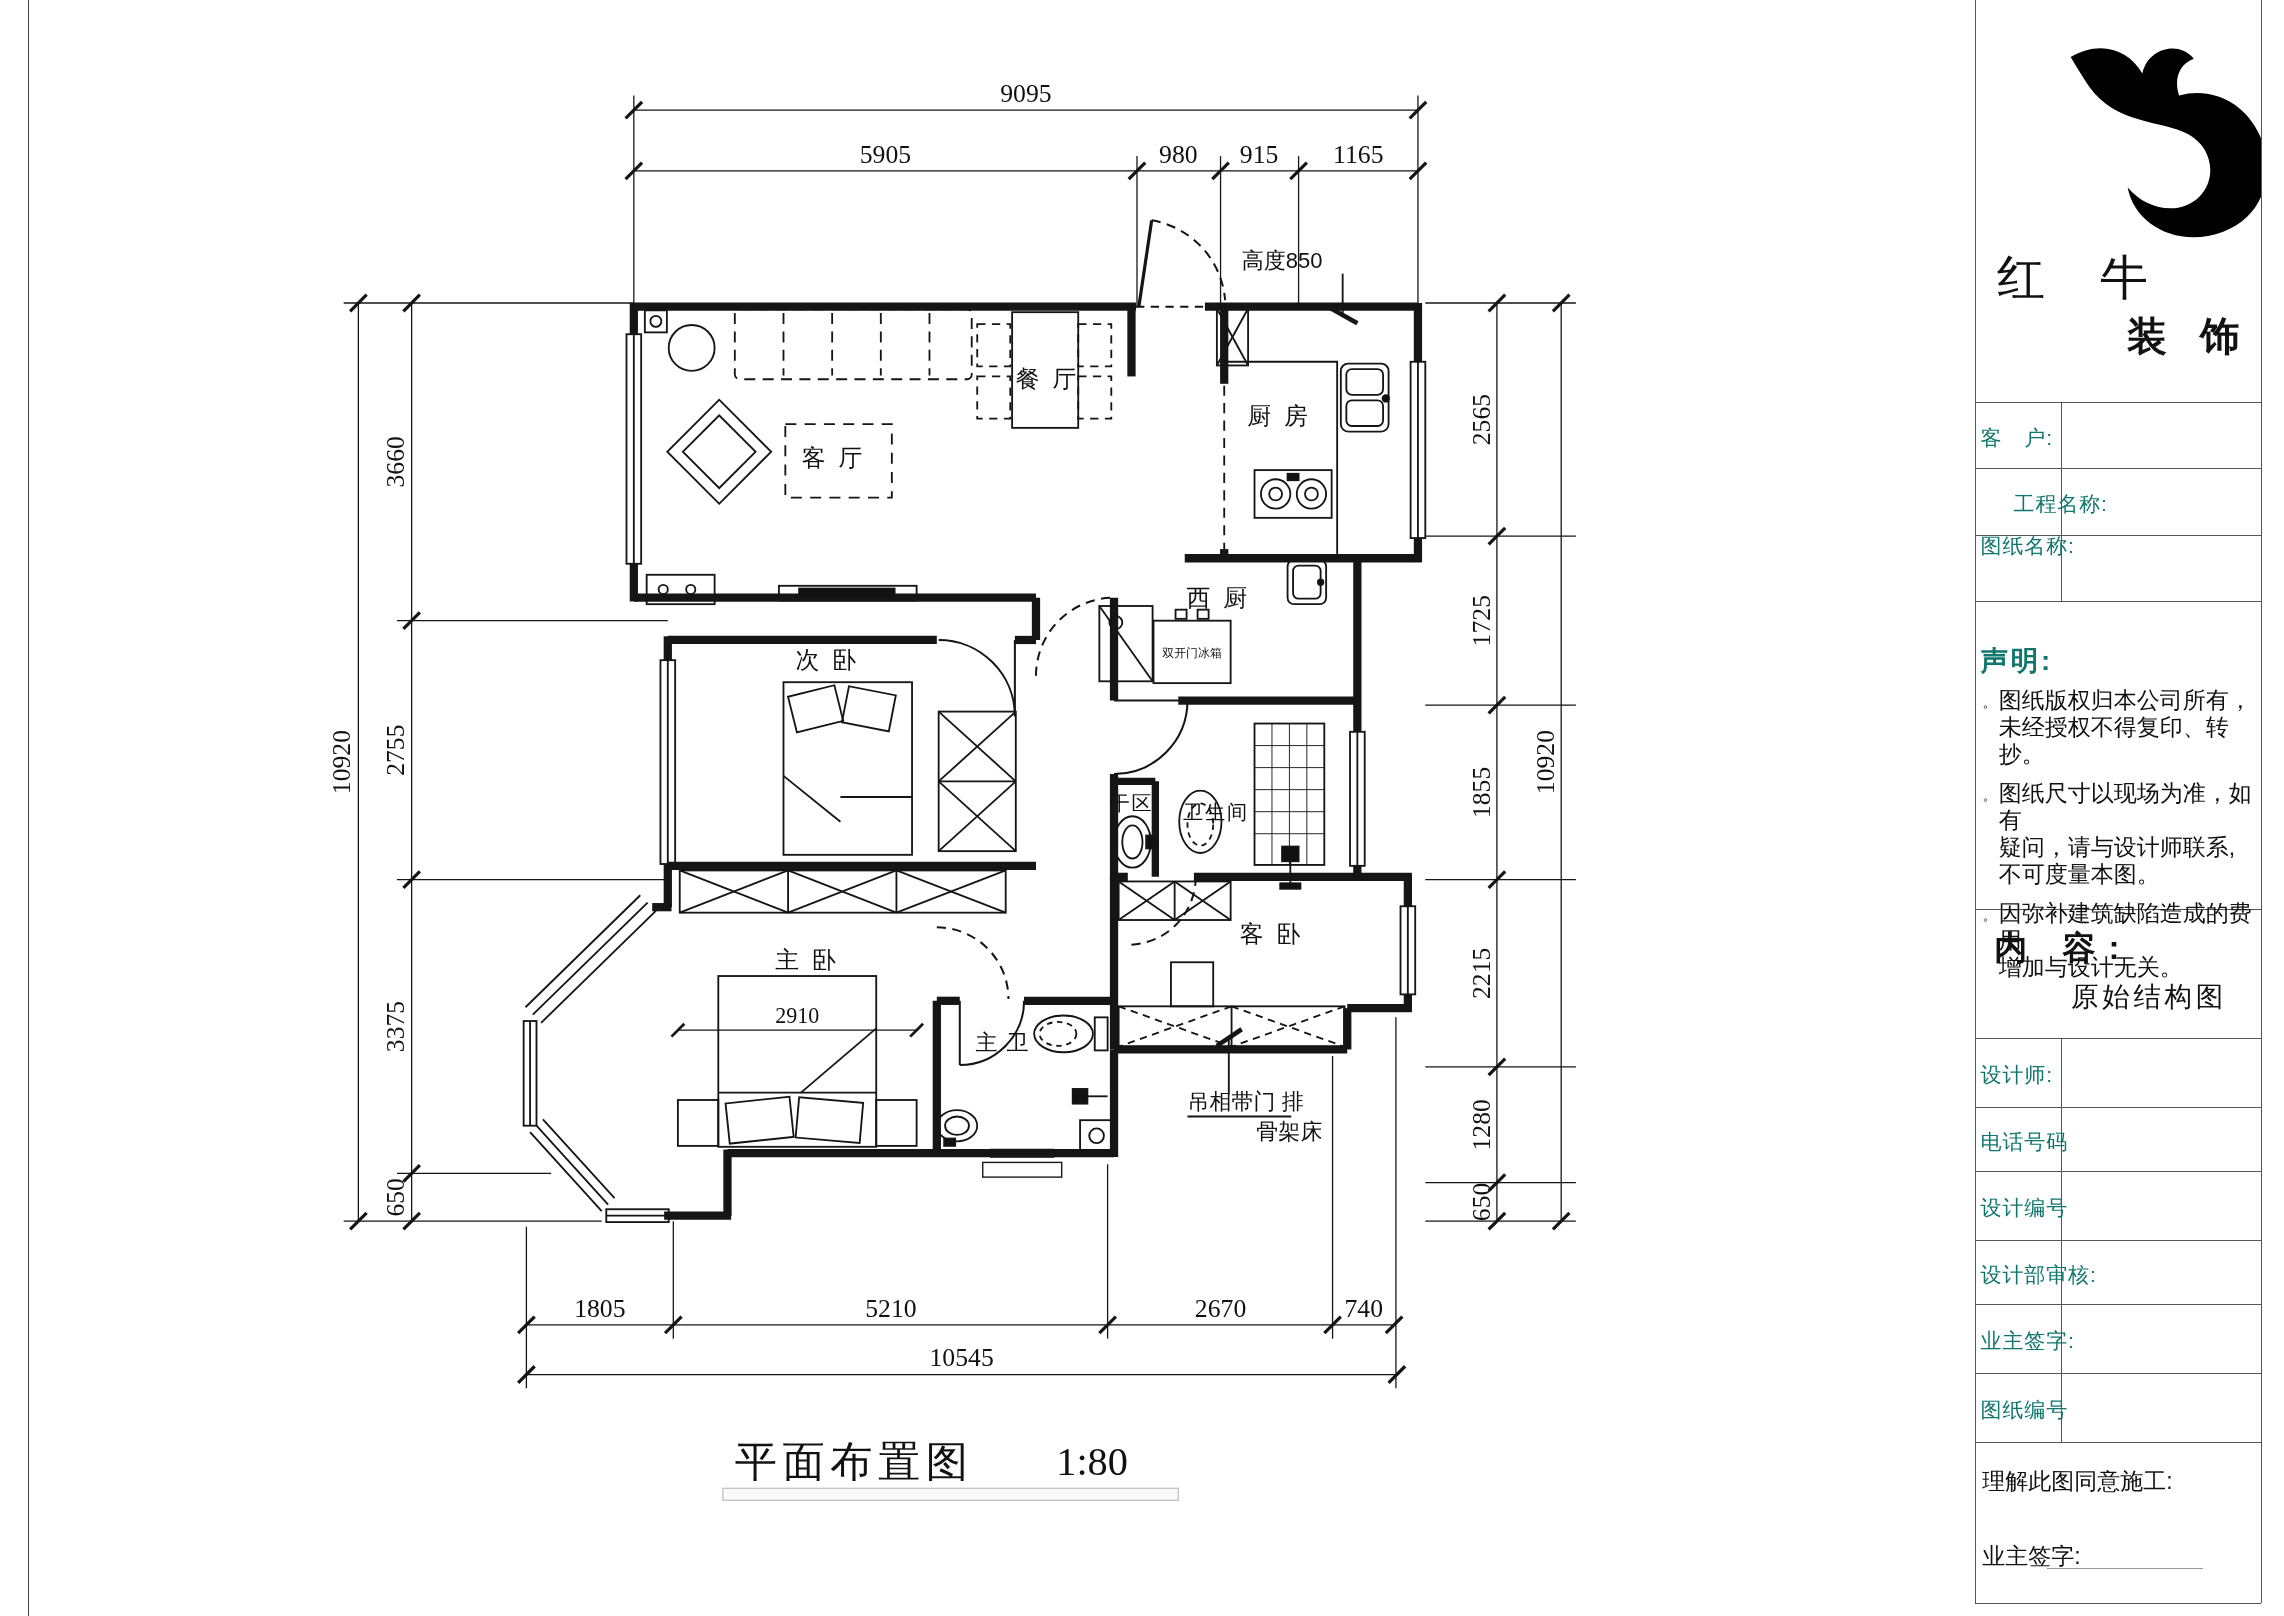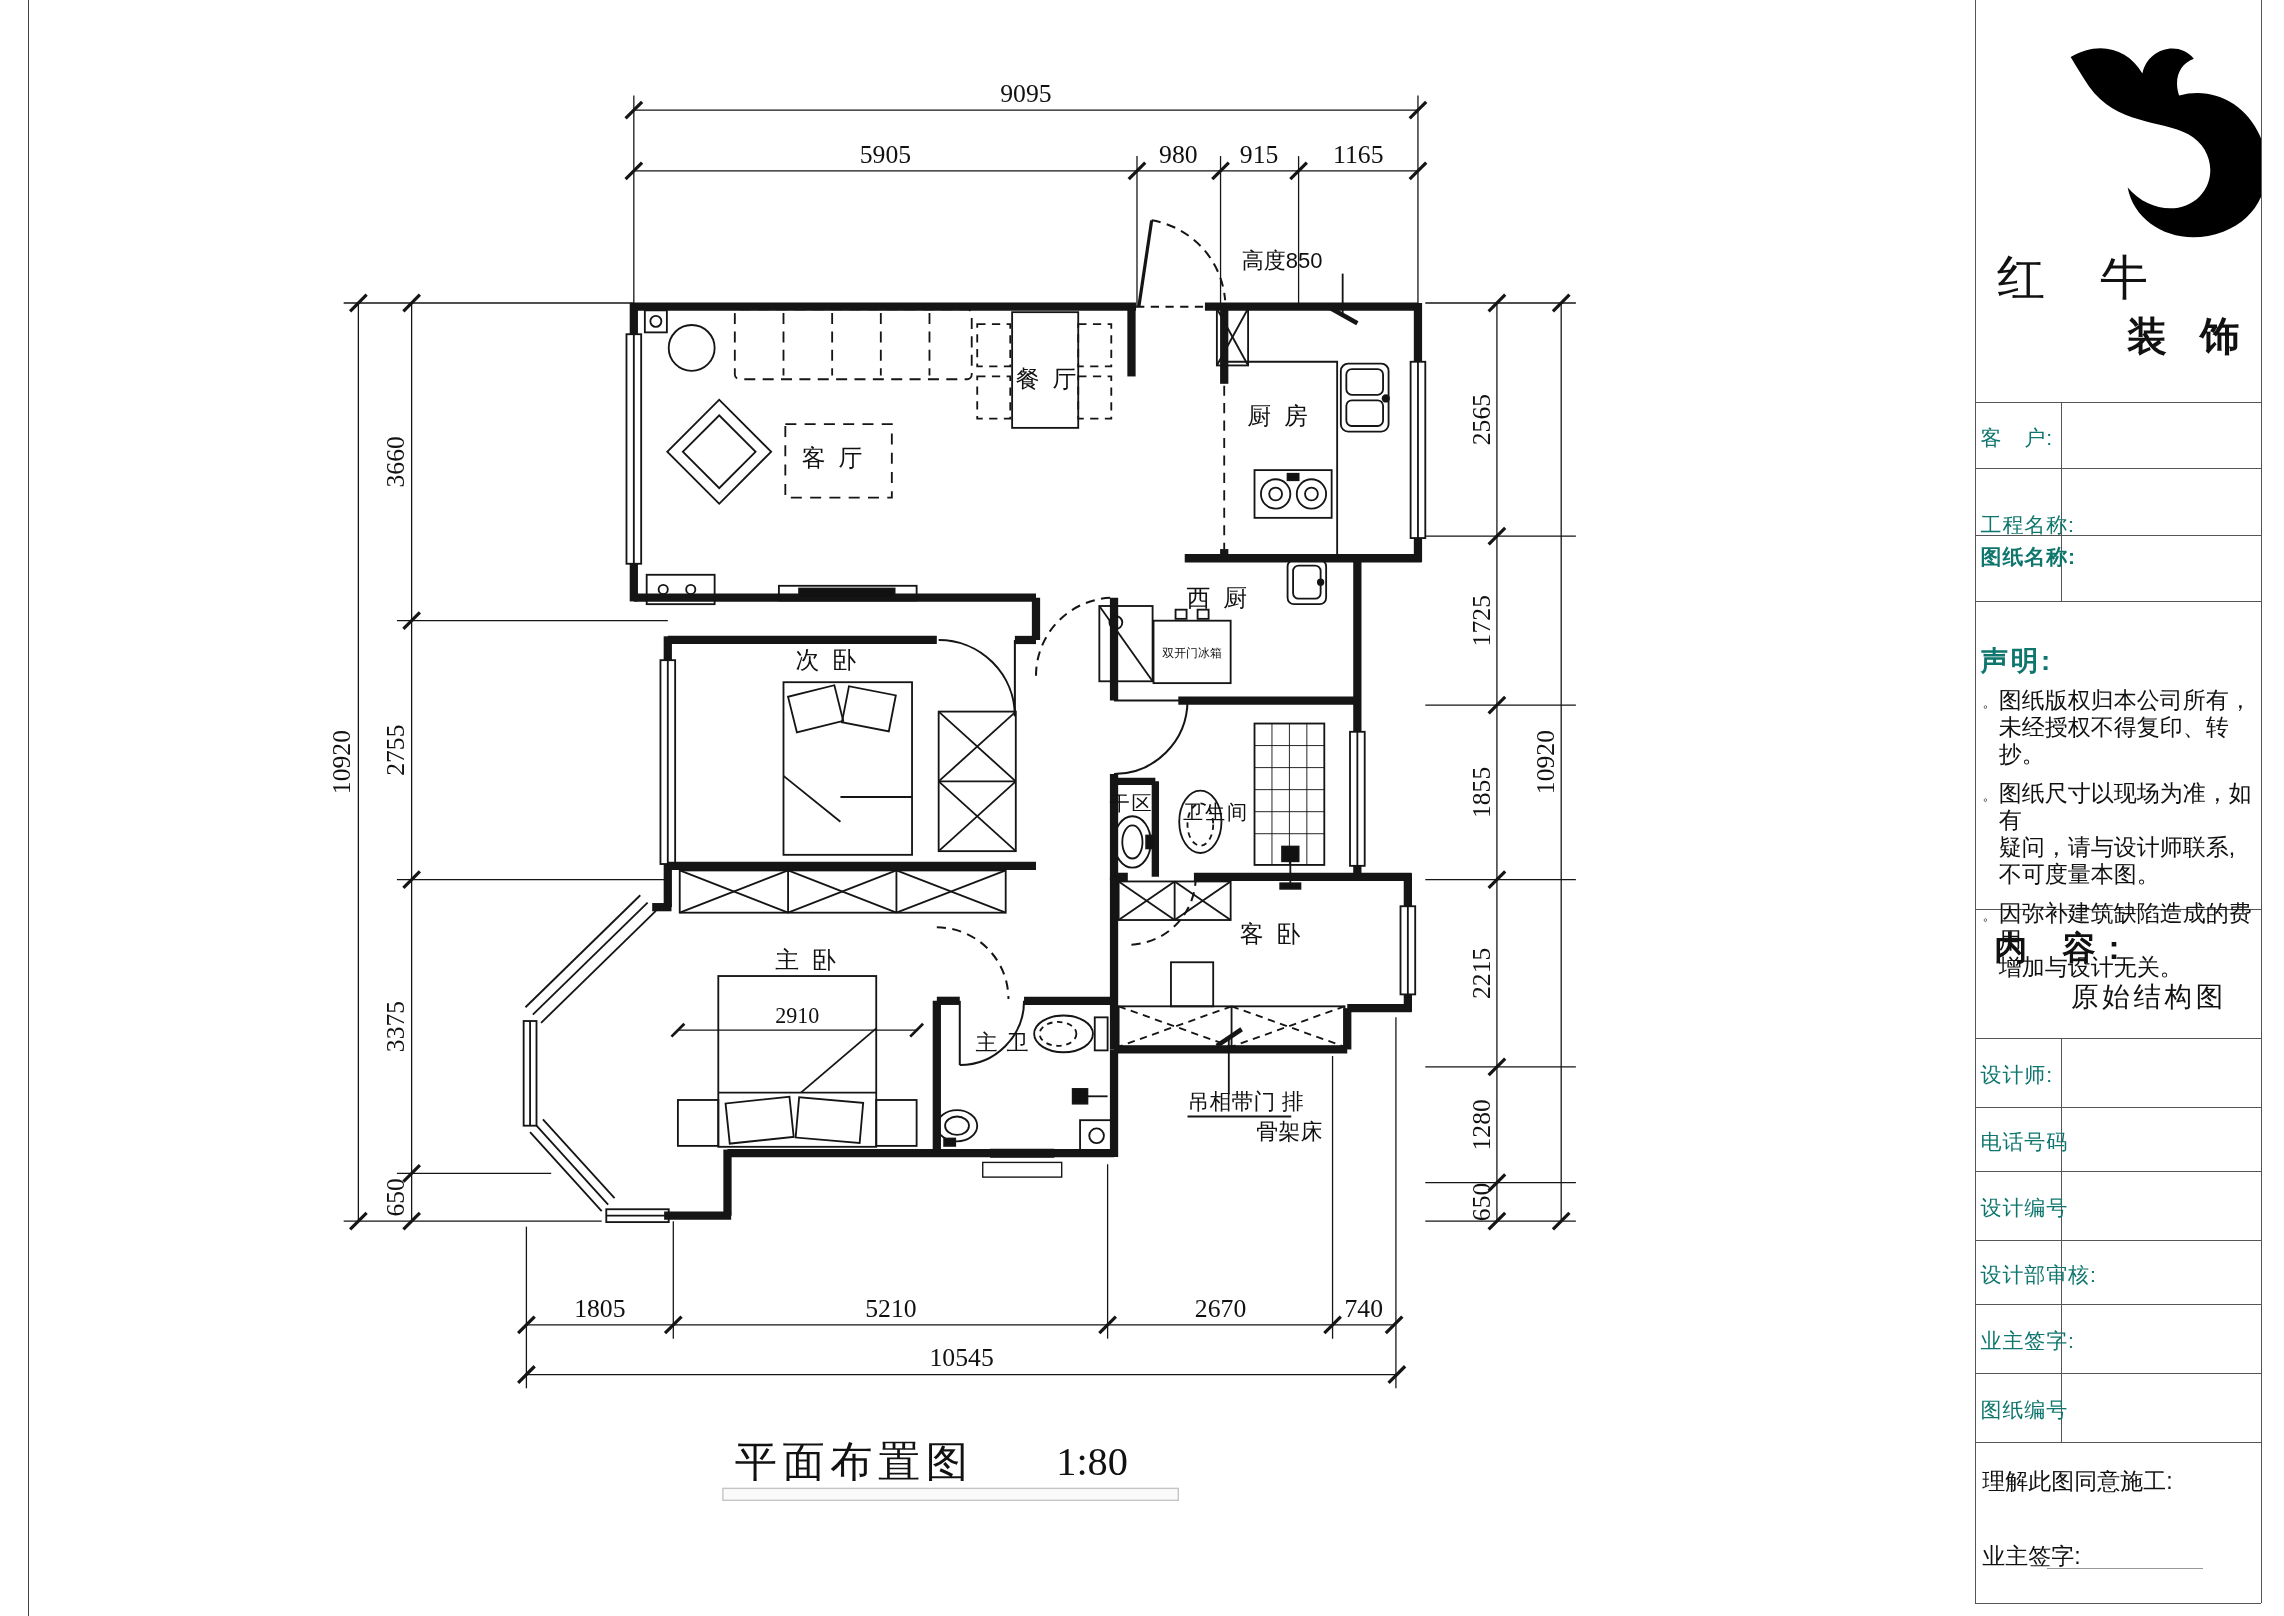--- a/index.html
+++ b/index.html
@@ -442,22 +442,22 @@
   <div class="hline" style="top:1442px;"></div>
   <div class="hline" style="top:1603px;"></div>
 
   <svg width="286" height="239" viewBox="0 0 311 260" style="position:absolute;left:0;top:0;">
     <path d="M104,62 c30,-18 62,-10 78,18 c6,-28 40,-36 56,-16 c-16,6 -22,22 -16,40 c36,-10 72,8 88,44 c18,40 4,88 -40,104 c-48,18 -96,-6 -104,-48 c22,26 58,30 78,10 c20,-20 14,-54 -12,-68 c-30,-16 -78,-10 -108,-52 c-8,-12 -14,-22 -20,-32 z" fill="#000"></path>
   </svg>
   <div class="logo-cn1">红牛</div>
   <div class="logo-cn2">装饰</div>
 
   <div class="row-label" style="top:424px;">客　户:</div>
-  <div class="row-label" style="top:511px;">工程名称:</div>
-  <div class="row-label" style="top:543px;font-weight:bold;">图纸名称:</div>
+  <div class="row-label" style="top:490px;margin-left:33px;">工程名称:</div>
+  <div class="row-label" style="top:532px;">图纸名称:</div>
 
   <div class="row-label" style="top:643px;font-size:27.5px;font-weight:bold;letter-spacing:2.8px;">声明:</div>
   <div class="stmt" style="top:687px;">
     <div class="stmt-item">
       <span class="bullet">。</span>
       <div>图纸版权归本公司所有，</div>
       <div>未经授权不得复印、转抄。</div>
     </div>
     <div class="stmt-item">
       <span class="bullet">。</span>

